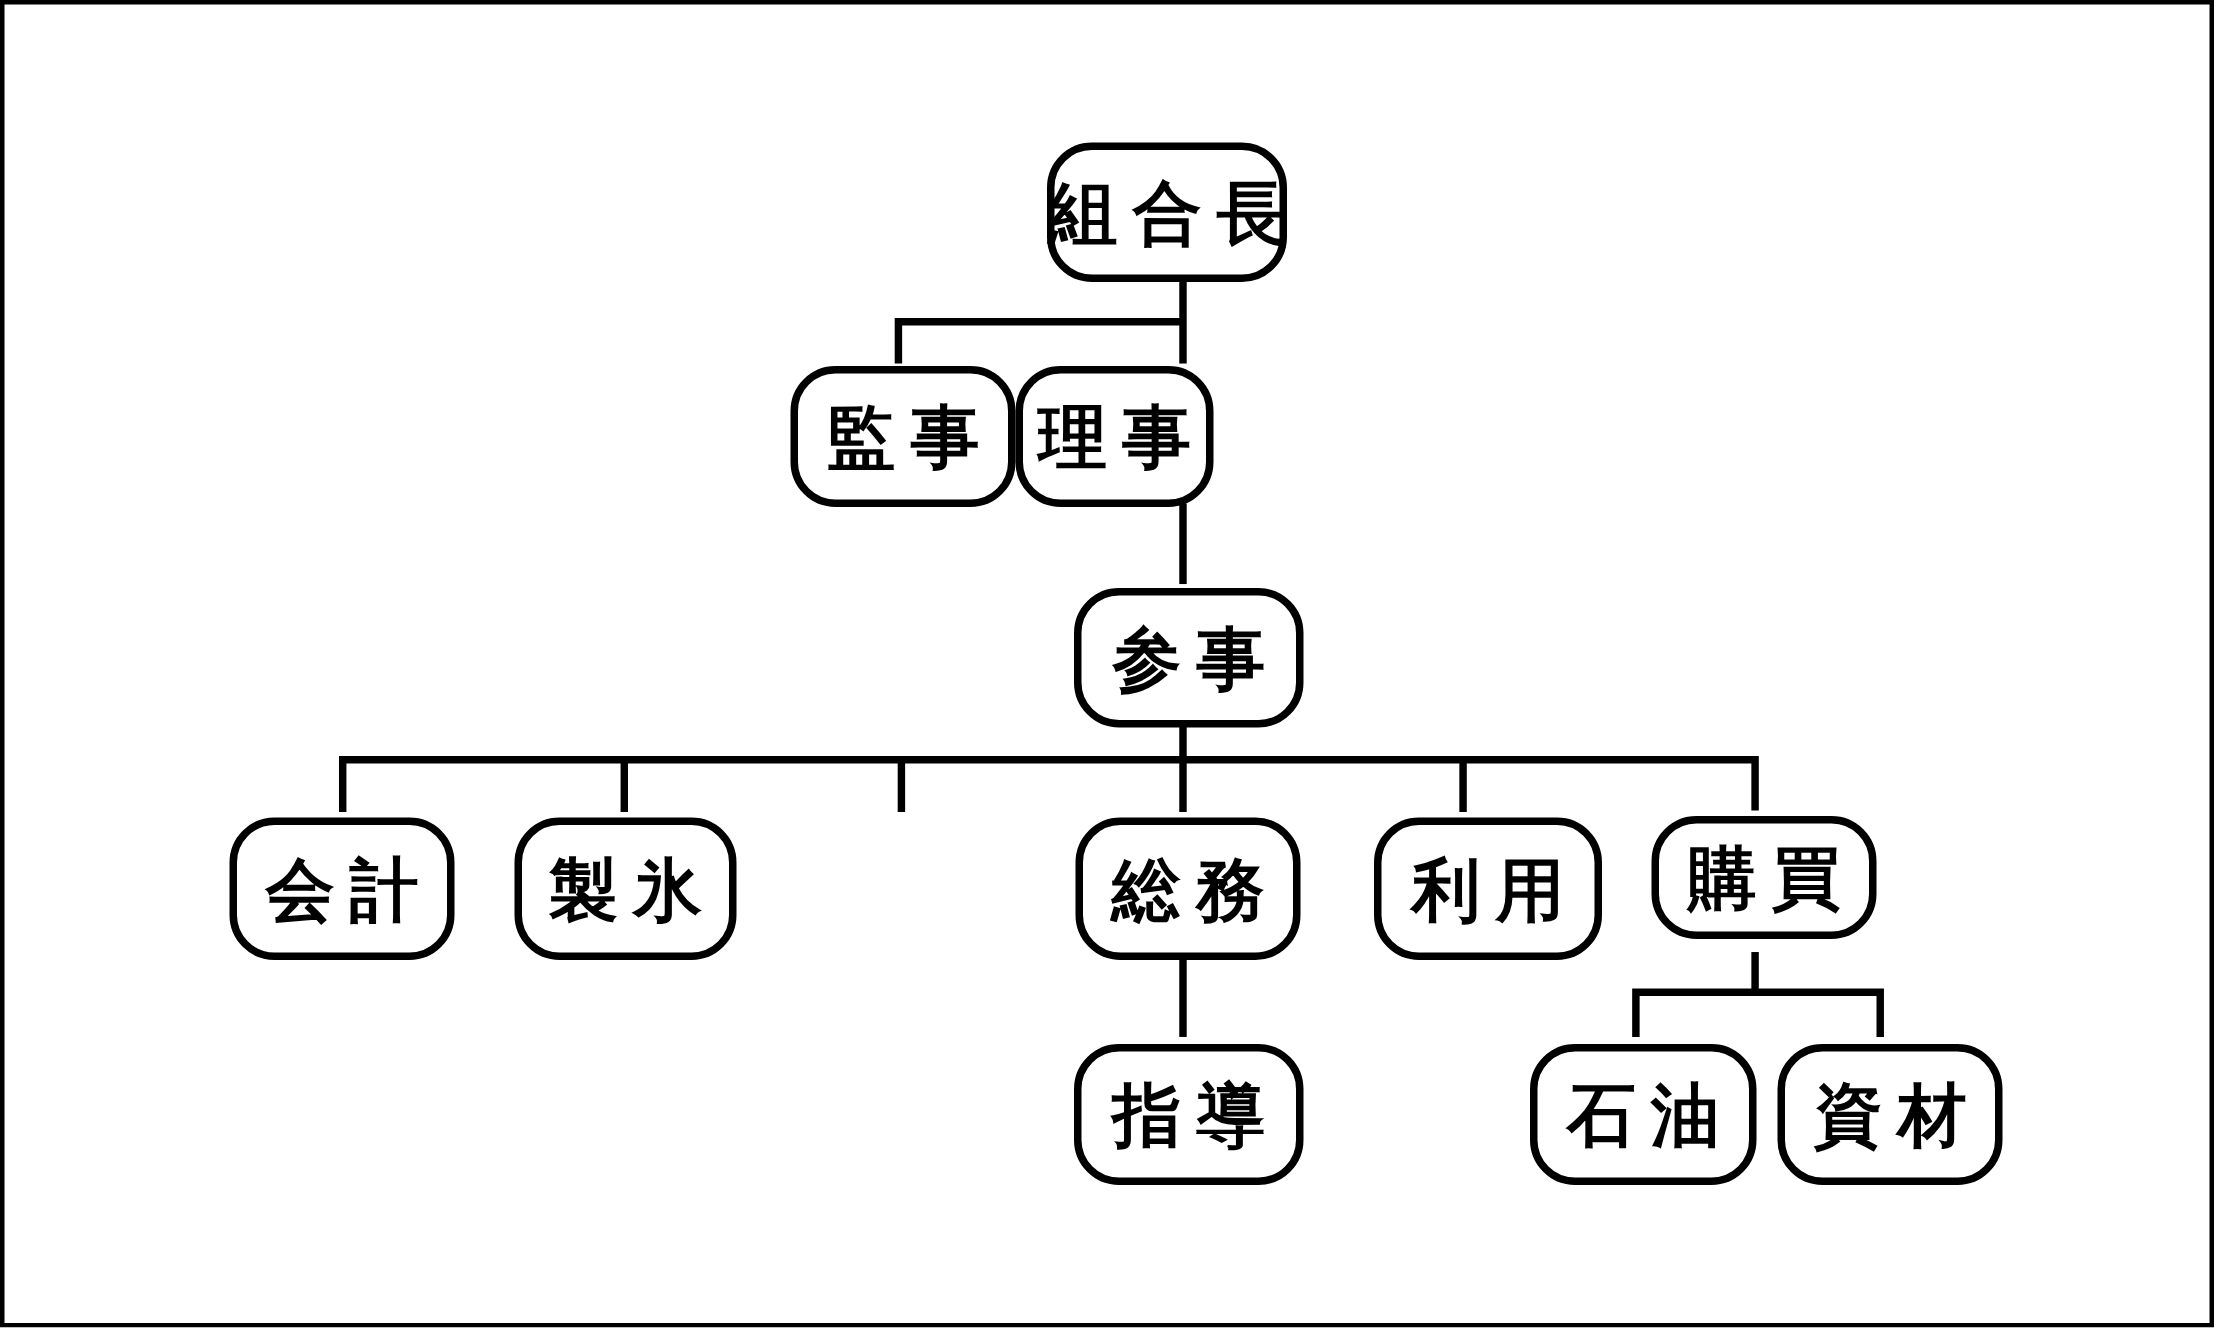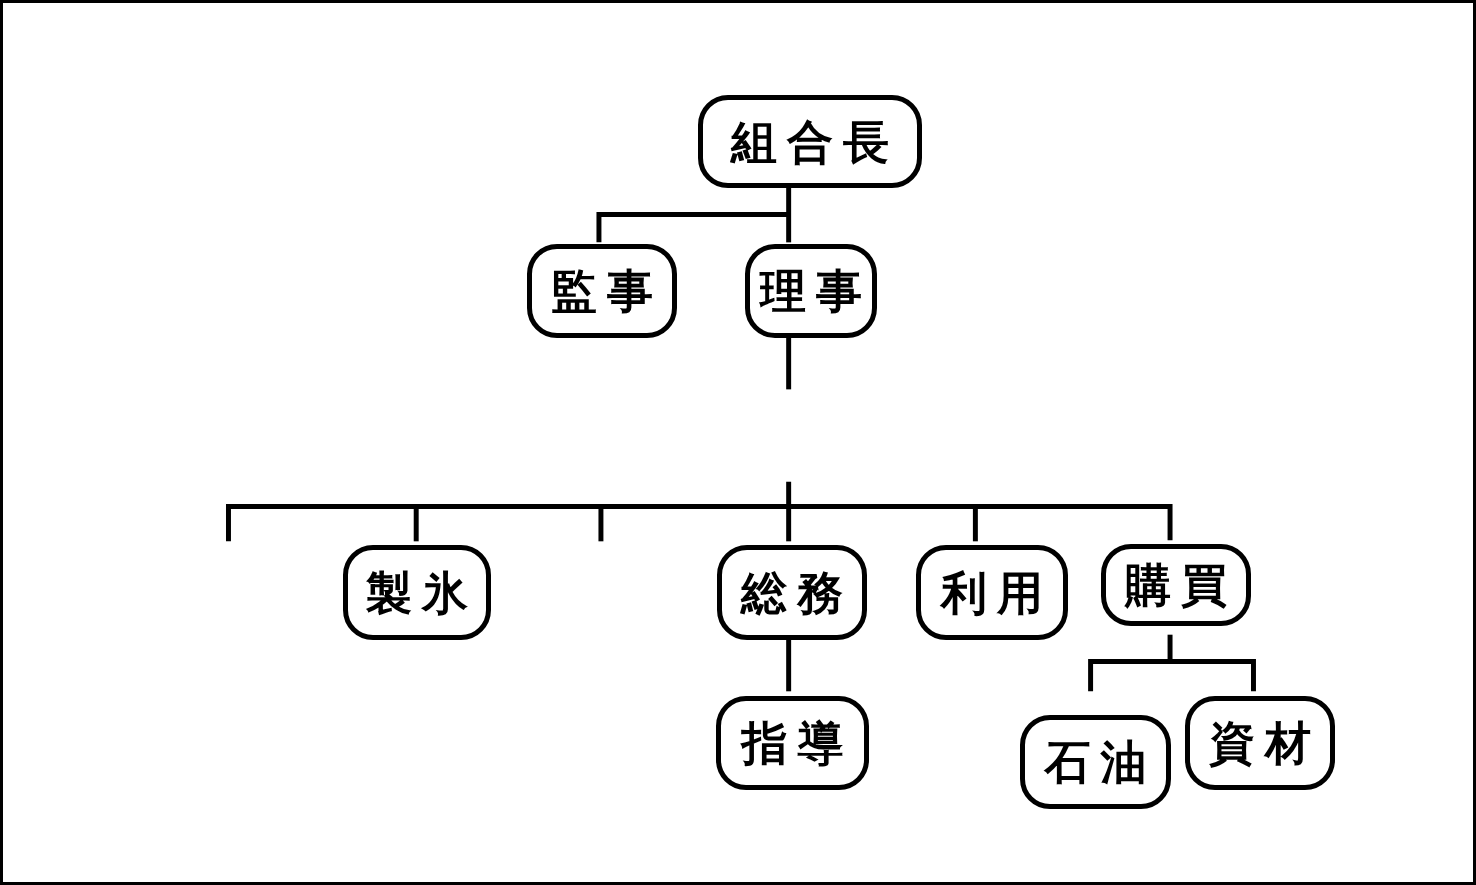--- a/index.html
+++ b/index.html
@@ -42,32 +42,32 @@
     font-weight: bold;
     font-size: 46px;
     line-height: 1;
     white-space: nowrap;
   }
   .node span {
     letter-spacing: 10px;
     margin-right: -10px;
   }
   
-  .n-president       { left: 695px;  top: 92px;  width: 224px; height: 93px; }
+  .n-president       { left: 695px;  top: 92px;  width: 160px; height: 93px; }
   .n-auditor         { left: 524px;  top: 241px; width: 150px; height: 94px; }
-  .n-director        { left: 742px;  top: 241px; width: 132px; height: 94px; }
+  .n-director        { left: 674px;  top: 241px; width: 132px; height: 94px; }
   .n-councilor       { left: 713px;  top: 389px; width: 153px; height: 93px; }
   .n-accounting      { left: 150px;  top: 542px; width: 150px; height: 95px; }
   .n-ice-making      { left: 340px;  top: 542px; width: 148px; height: 95px; }
   .n-sales           { left: 523px;  top: 542px; width: 155px; height: 95px; }
   .n-general-affairs { left: 714px;  top: 542px; width: 150px; height: 95px; }
   .n-utilization     { left: 901px;  top: 542px; width: 152px; height: 95px; margin-left: 12px; }
   .n-purchasing      { left: 1098px; top: 541px; width: 150px; height: 82px; align-items: center; }
   .n-guidance        { left: 713px;  top: 693px; width: 153px; height: 94px; }
-  .n-petroleum       { left: 1017px; top: 693px; width: 151px; height: 94px; margin-top: 19px; }
+  .n-petroleum       { left: 1017px; top: 693px; width: 151px; height: 94px; }
   .n-materials       { left: 1182px; top: 693px; width: 150px; height: 94px; }
 </style>
 </head>
 <body>
 
 <div class="canvas">
 
   <svg class="connector-layer" viewBox="0 0 1476 885" aria-hidden="true">
 
     <path d="M789 185 L789 241"></path>
@@ -95,21 +95,27 @@
   </div>
 
   <div class="node n-auditor">
     <span>監事</span>
   </div>
 
   <div class="node n-director">
     <span>理事</span>
   </div>
 
+  <div class="node n-councilor">
+    <span>参事</span>
+  </div>
 
+  <div class="node n-accounting">
+    <span>会計</span>
+  </div>
 
   <div class="node n-ice-making">
     <span>製氷</span>
   </div>
 
 
   <div class="node n-general-affairs">
     <span>総務</span>
   </div>
 

